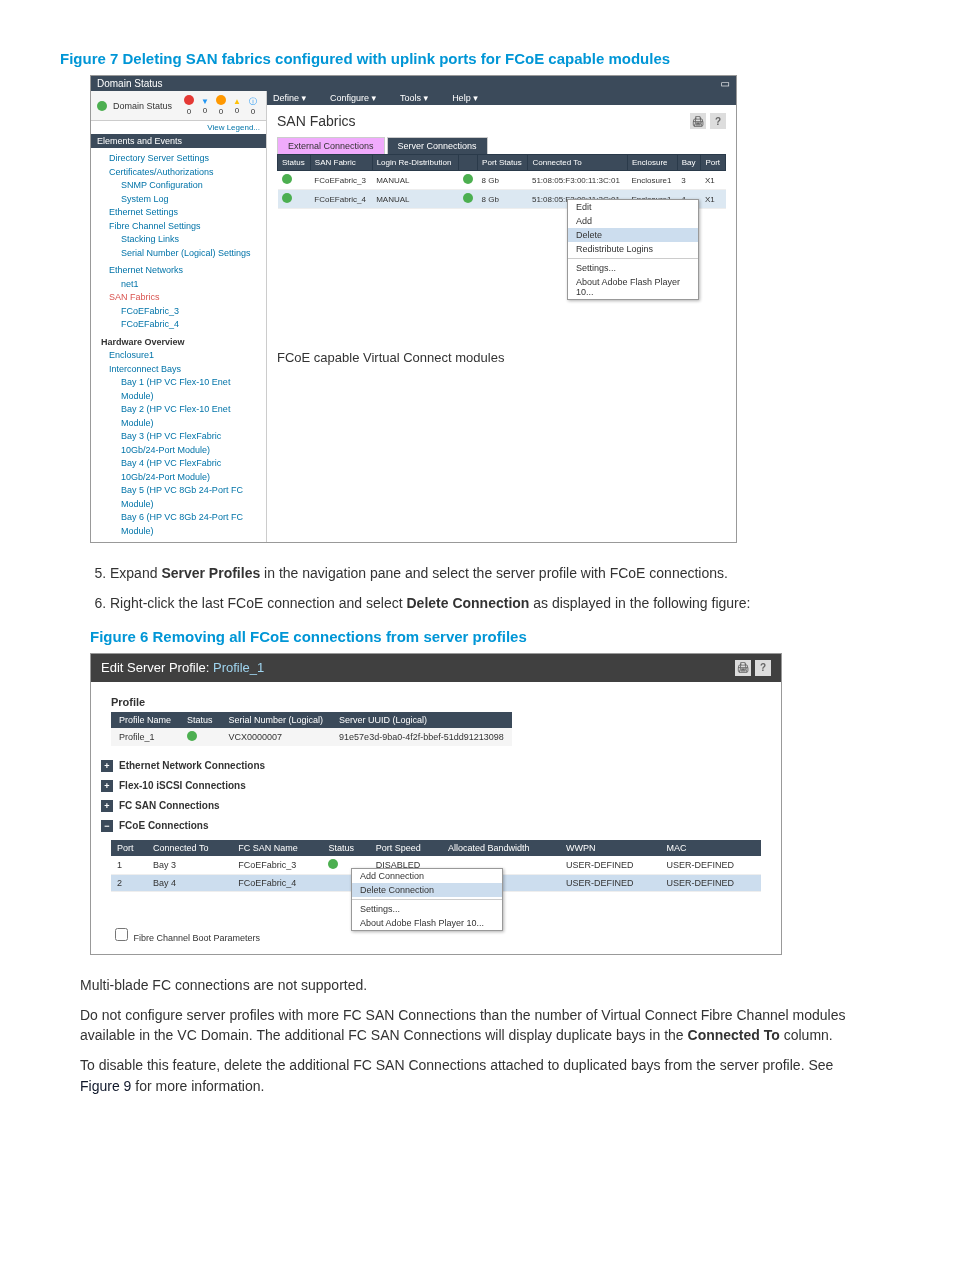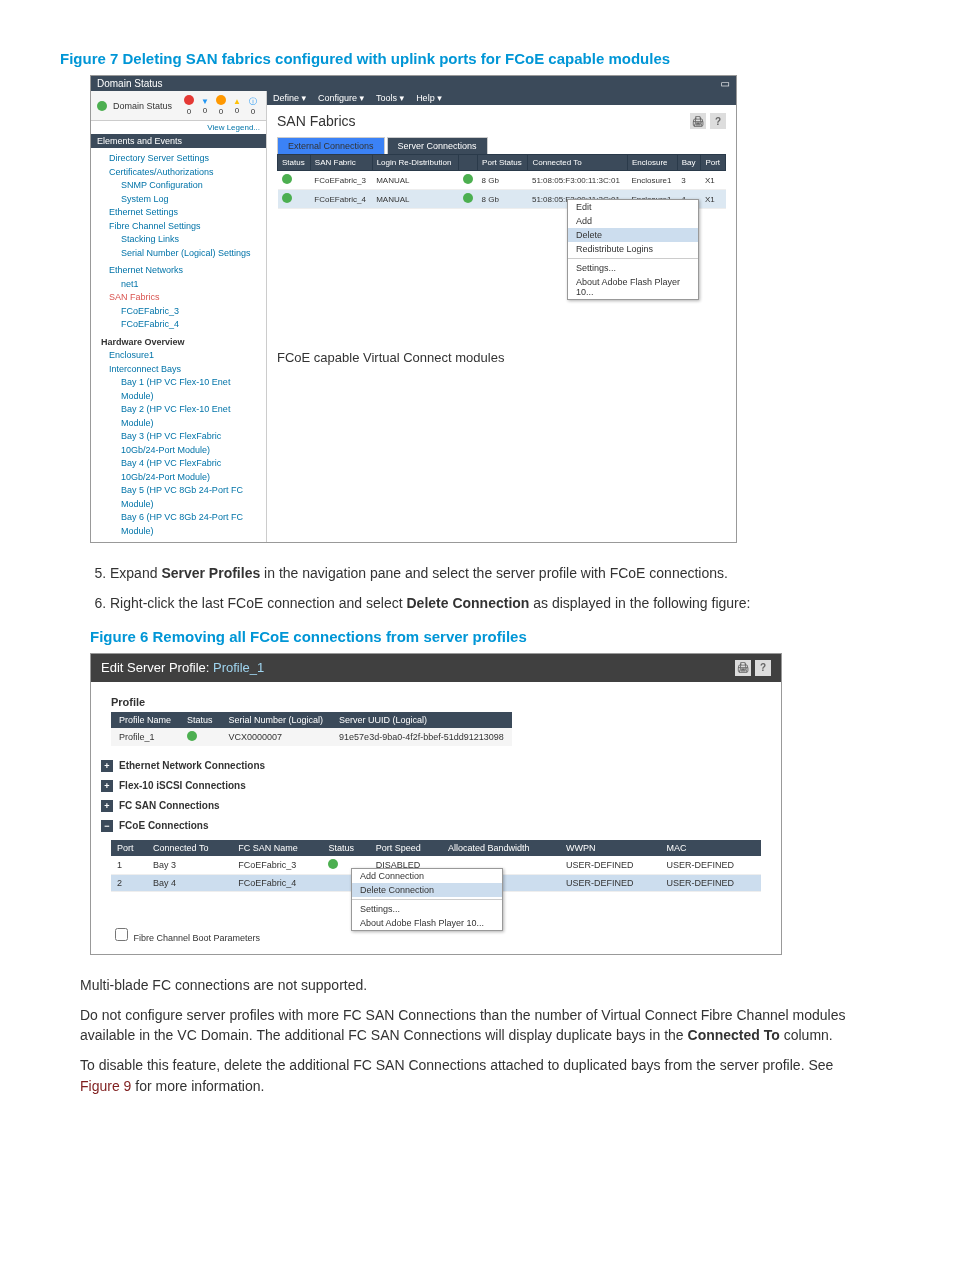--- a/index.html
+++ b/index.html
@@ -33,21 +33,21 @@
     font-size: 10px;
     display: flex;
     justify-content: space-between;
   }
   .menubar {
     background: #3b4a5a;
     color: #fff;
     padding: 2px 6px;
     font-size: 9px;
     display: flex;
-    gap: 12px;
+    gap: 24px;
   }
   .menubar span { cursor: default; }
   .fig7-body { display: flex; }
   .fig7-left {
     width: 175px;
     background: #fff;
     border-right: 1px solid #ccc;
     font-size: 9px;
   }
   .dom-status {
@@ -101,21 +101,21 @@
     display: inline-flex; align-items: center; justify-content: center;
     color: #666; font-weight: bold; font-size: 10px;
   }
   .tabs {
     display: flex;
     margin-left: 10px;
     font-size: 9px;
   }
   .tab {
     padding: 3px 10px;
-    background: #3b82f6;
+    background: #f0abfc;
     border: 1px solid #ccc;
     border-bottom: none;
     margin-right: 2px;
   }
   .tab.active { background: #3b4a5a; color: #fff; }
   .tbl {
     width: calc(100% - 20px);
     margin: 0 10px;
     border-collapse: collapse;
     font-size: 8px;
@@ -214,21 +214,21 @@
     padding-left: 50px;
     font-size: 14px;
     line-height: 1.45;
   }
   ol.steps li { margin-bottom: 10px; }
   p.body {
     font-size: 14px;
     line-height: 1.45;
     margin: 10px 20px;
   }
-  .link { color: #7f1d1d; }
+  .link { color: #0f172a; }
   .status-badges {
     display: flex;
     gap: 2px;
     align-items: center;
     margin-left: auto;
     font-size: 8px;
   }
   .badge-col { text-align: center; width: 14px; }
 </style>
 </head>

